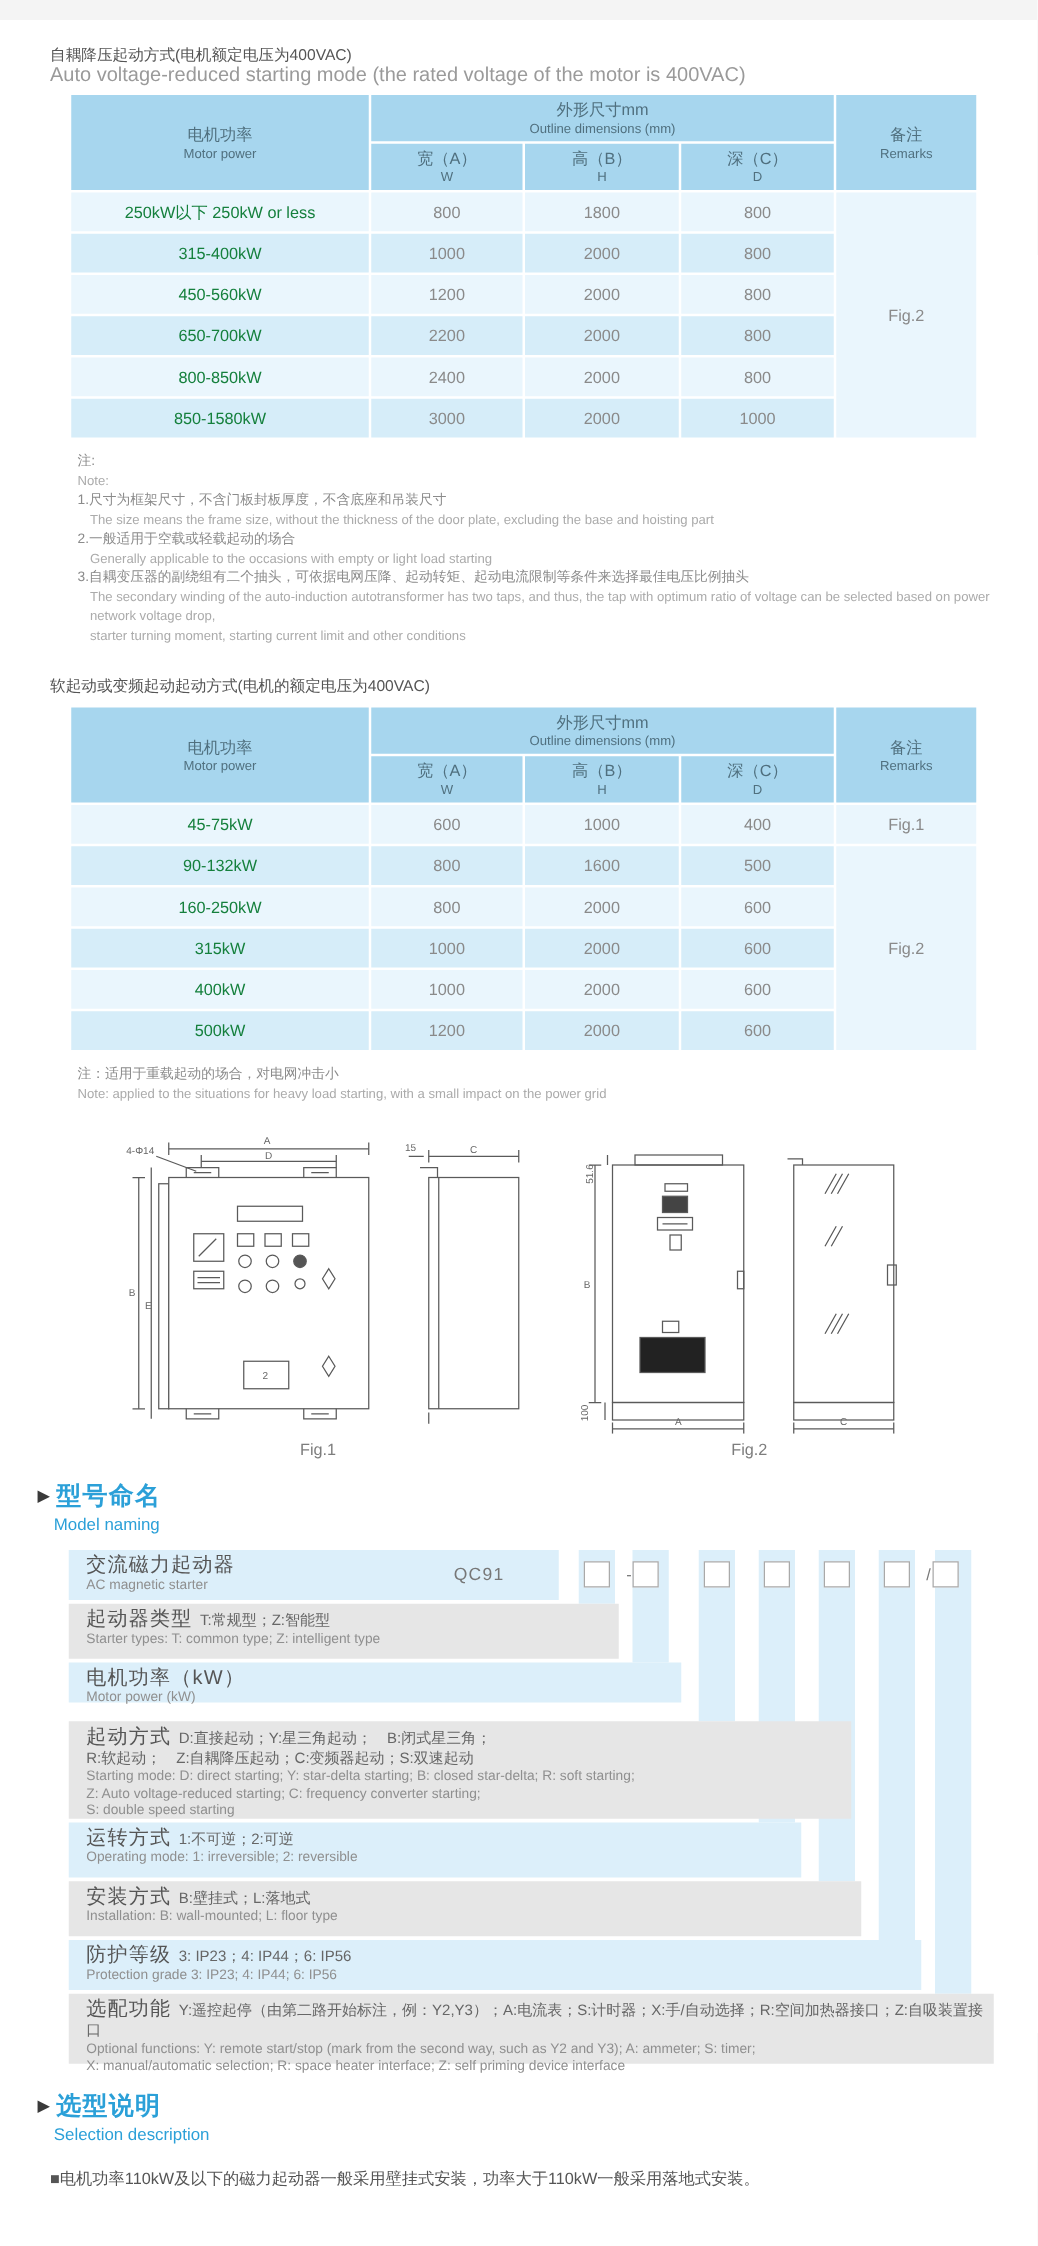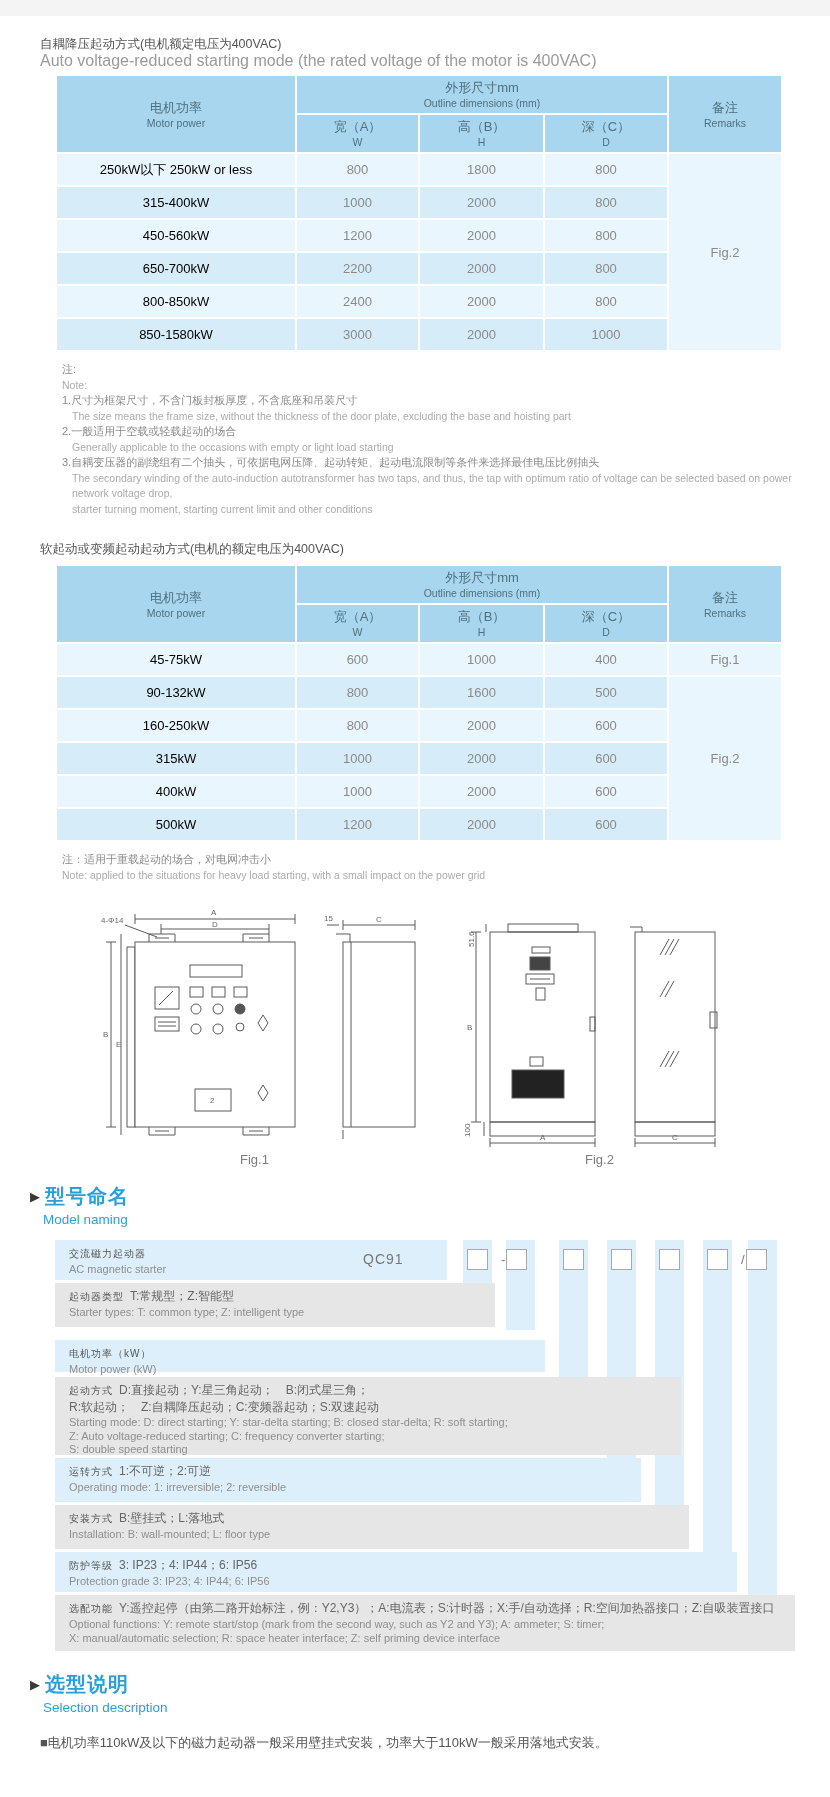--- a/index.html
+++ b/index.html
@@ -26,21 +26,21 @@
   table.dim-table th {
     background:#a7d6ee; color:#50707f; font-weight:normal;
     text-align:center; vertical-align:middle; padding:3px 0;
   }
   table.dim-table th .cn { font-size:13px; line-height:17px; }
   table.dim-table th .en { font-size:10.5px; line-height:14px; }
   table.dim-table td {
     text-align:center; vertical-align:middle;
     height:31px; font-size:13px; color:#8a8a8a;
   }
-  table.dim-table td.c-power { color:#000000; }
+  table.dim-table td.c-power { color:#15803d; }
   table.dim-table tbody tr:nth-child(odd) td { background:#eaf6fd; }
   table.dim-table tbody tr:nth-child(even) td { background:#d6edf9; }
   table.dim-table td.c-remark { background:#eaf6fd !important; color:#8a8a8a; }
   
   .notes { margin:10px 0 0 62px; }
   .notes div { line-height:15.5px; }
   .notes .n-cn { font-size:11px; color:#8b8b8b; }
   .notes .n-en { font-size:10.5px; color:#ababab; margin-left:10px; }
   .notes .n-en0 { font-size:10.5px; color:#ababab; } .gap24 { height:24px; }
   
@@ -58,25 +58,25 @@
   .sec-head .en { font-size:13.5px; color:#2ba0d8; margin-left:13px; line-height:20px; }
   
   .model-diagram { position:relative; margin:10px 0 0 55px; width:745px; height:415px; }
   .stripe { position:absolute; top:0; width:29px; background:#dceffa; z-index:0; }
   .s1{left:408px;height:43px;} .s2{left:451px;height:90px;} .s3{left:504px;height:137px;}
   .s4{left:552px;height:218px;} .s5{left:600px;height:265px;} .s6{left:648px;height:312px;}
   .s7{left:693px;height:355px;}
   .mrow { position:absolute; left:0; z-index:1; padding:5px 0 0 14px; }
   .mrow.blue { background:#dceffa; } .mrow.gray { background:#e6e6e6; }
   .mr0{top:0;height:40px;width:392px;}  .mr1{top:43px;height:44px;width:440px;}
-  .mr2{top:100px;height:32px;width:490px;} .mr3{top:137px;height:78px;width:626px;}
+  .mr2{top:90px;height:32px;width:490px;} .mr3{top:137px;height:78px;width:626px;}
   .mr4{top:218px;height:44px;width:586px;} .mr5{top:265px;height:44px;width:634px;}
   .mr6{top:312px;height:40px;width:682px;} .mr7{top:355px;height:56px;width:740px;}
   .mrow .cnline { font-size:13px; color:#555; line-height:16px; white-space:pre-line; }
-  .mrow .cnline .lbl { font-size:10px; letter-spacing:1px; margin-right:6px; }
+  .mrow .cnline .lbl { font-size:16px; letter-spacing:1px; margin-right:6px; }
   .mrow .cnline .dsc { font-size:12px; color:#666; }
   .mrow .enline { font-size:11px; color:#8f8f8f; line-height:13.5px; white-space:pre-line; margin-top:1px; }
   .code-area { position:absolute; top:0; height:40px; z-index:2; left:0; width:745px; pointer-events:none; }
   .code-prefix { position:absolute; left:308px; top:11px; font-size:14px; color:#777; letter-spacing:1px; }
   .code-slot { position:absolute; top:9px; display:flex; align-items:center; }
   .code-slot .pre { font-size:13px; color:#777; margin-right:1px; }
   .code-box { width:21px; height:21px; background:#fff; border:1px solid #a9a9a9; }
   .cs0{left:412px;} .cs1{left:446px;} .cs2{left:508px;} .cs3{left:556px;}
   .cs4{left:604px;} .cs5{left:652px;} .cs6{left:686px;}
   

